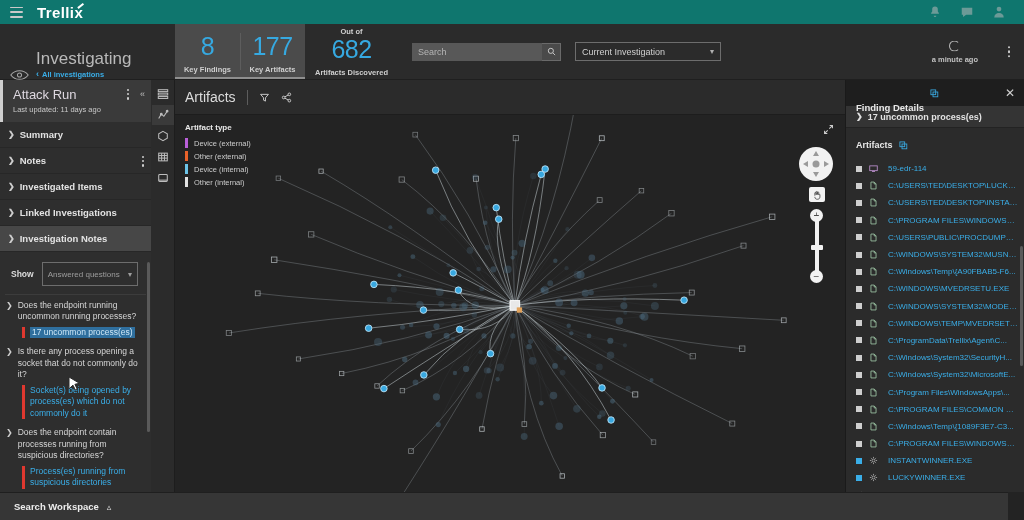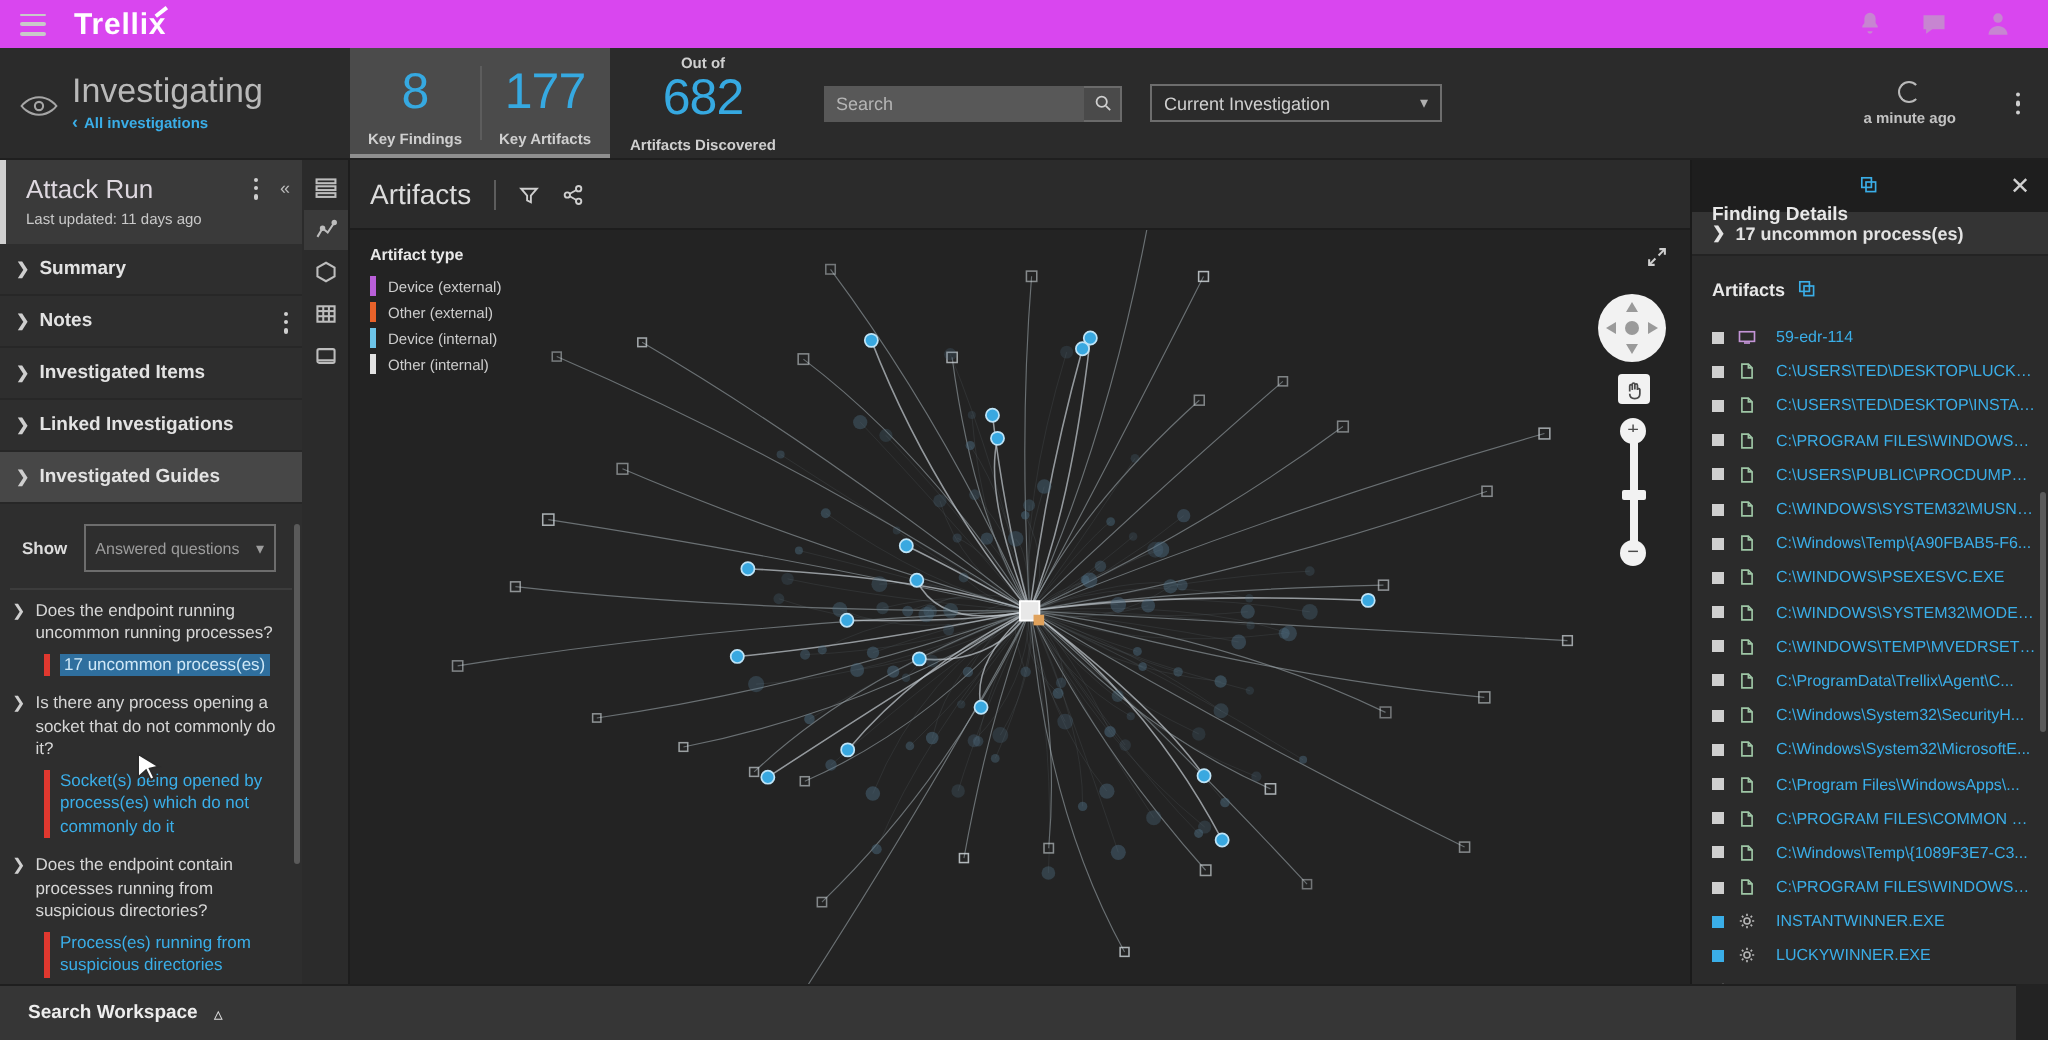--- a/index.html
+++ b/index.html
@@ -6,33 +6,33 @@
   html,body{
     width:1024px;height:520px;overflow:hidden;
     background:#232323;
     font-family:"Liberation Sans", sans-serif;
     color:#d8d8d8;
     -webkit-font-smoothing:antialiased;
   }
   #app{position:relative;width:1024px;height:520px;}
 
   
-  .topbar{height:24px;background:#d946ef;display:flex;align-items:center;padding:0 10px;position:relative;}
+  .topbar{height:24px;background:#0f766e;display:flex;align-items:center;padding:0 10px;position:relative;}
   .hamburger{width:13px;height:11px;display:flex;flex-direction:column;justify-content:space-between;cursor:pointer;}
   .hamburger i{display:block;height:1.5px;background:#c9c9c9;border-radius:1px;}
   .brand{margin-left:14px;font-size:15px;font-weight:bold;letter-spacing:.4px;color:#fff;font-family:"Liberation Sans",sans-serif;}
   .brand .x{position:relative;}
   .brand .x:after{content:"";position:absolute;top:1px;right:-1px;width:7px;height:1.5px;background:#fff;transform:rotate(-38deg);}
   .topbar-right{margin-left:auto;display:flex;align-items:center;gap:18px;padding-right:8px;}
   .ticon{width:14px;height:14px;opacity:.55;display:block;}
   .ticon svg{width:14px;height:14px;fill:#b9b9b9;}
 
   
   .invbar{height:56px;background:#2b2b2b;display:flex;align-items:stretch;position:relative;border-bottom:1px solid #1f1f1f;}
-  .inv-left{display:flex;align-items:center;padding-left:10px;width:175px;flex:none;}
+  .inv-left{display:flex;align-items:flex-end;padding-left:10px;width:175px;flex:none;}
   .eye{width:19px;height:12px;flex:none;margin-right:7px;opacity:.75;}
   .eye svg{width:19px;height:12px;fill:none;stroke:#cfcfcf;stroke-width:1.3;}
   .inv-title{font-size:17px;color:#b9b9b9;font-weight:400;line-height:1.05;}
   .inv-sub{font-size:7.5px;color:#3aaee8;margin-top:2px;display:flex;align-items:center;gap:3px;font-weight:bold;}
   .inv-sub .chev{font-size:9px;line-height:1;}
 
   .kpis{display:flex;align-items:stretch;flex:none;}
   .kpi{width:65px;position:relative;display:flex;flex-direction:column;justify-content:center;align-items:center;padding-top:4px;}
   .kpi.sel{background:#4b4b4b;}
   .kpi.sel:after{content:"";position:absolute;left:0;right:0;bottom:0;height:2px;background:#8e8e8e;}
@@ -278,21 +278,21 @@
         <div class="acc">
             <span class="ar">❯</span>
             <span>Investigated Items</span>
           </div>
         <div class="acc">
             <span class="ar">❯</span>
             <span>Linked Investigations</span>
           </div>
         <div class="acc open">
             <span class="ar">❯</span>
-            <span>Investigated Guides</span>
+            <span>Investigation Notes</span>
           </div>
 
         <div class="guides">
           <div class="showrow">
             <span class="lb">Show</span>
             <div class="showsel">
               <span>Answered questions</span>
               <span>▾</span>
             </div>
           </div>
@@ -844,21 +844,21 @@
               <span class="nm">C:\Windows\Temp\{A90FBAB5-F6...</span>
             </div>
             <div class="arow">
               <span class="dot"></span>
               <span class="ic">
                 <svg viewBox="0 0 12 12">
                   <path d="M2.6 1.4h4.3l2.5 2.5v6.7H2.6z"></path>
                   <polyline points="6.9,1.4 6.9,3.9 9.4,3.9"></polyline>
                 </svg>
               </span>
-              <span class="nm">C:\WINDOWS\PSEXESVC.EXE</span>
+              <span class="nm">C:\WINDOWS\MVEDRSETU.EXE</span>
             </div>
             <div class="arow">
               <span class="dot"></span>
               <span class="ic">
                 <svg viewBox="0 0 12 12">
                   <path d="M2.6 1.4h4.3l2.5 2.5v6.7H2.6z"></path>
                   <polyline points="6.9,1.4 6.9,3.9 9.4,3.9"></polyline>
                 </svg>
               </span>
               <span class="nm">C:\WINDOWS\SYSTEM32\MODE.C...</span>

